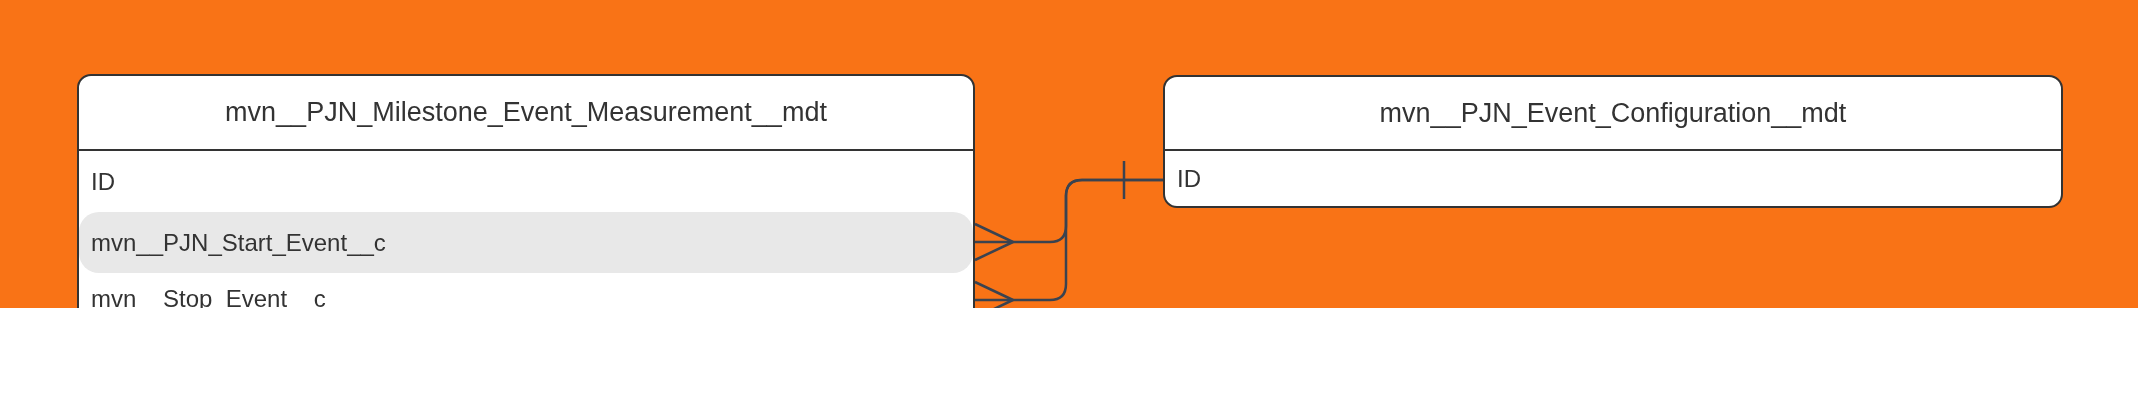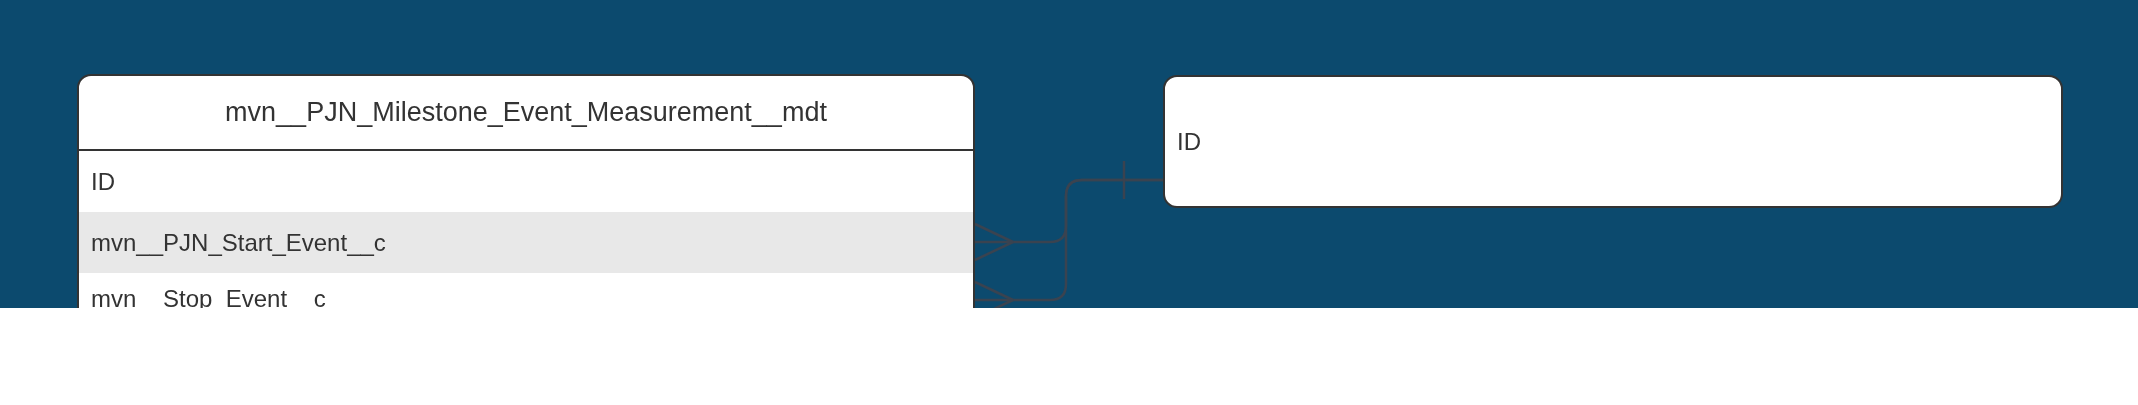--- a/index.html
+++ b/index.html
@@ -5,21 +5,21 @@
   html, body {
     margin: 0;
     padding: 0;
     background: #ffffff;
     font-family: "Liberation Sans", sans-serif;
   }
   .canvas {
     position: relative;
     width: 2138px;
     height: 308px;
-    background: #0c4a6e;
+    background: #f97316;
     overflow: hidden;
   }
   .connectors {
     position: absolute;
     left: 0;
     top: 0;
     width: 2138px;
     height: 405px;
   }
   .rel {
@@ -54,21 +54,21 @@
   .entity-row {
     display: flex;
     align-items: center;
     padding: 0 12px;
     font-size: 24px;
     white-space: nowrap;
   }
   .entity-left .entity-row { height: 61px; flex: 0 0 auto; }
   .entity-left .entity-row.last { height: auto; flex: 1 1 auto; }
   .entity-right .entity-row { flex: 1 1 auto; }
-  .entity-row.highlighted { background: #e8e8e8; }
+  .entity-row.highlighted { background: #e8e8e8; border-radius: 20px; }
   .entity-left  { left: 77px;   top: 74px; width: 898px; height: 253px; }
   .entity-right { left: 1163px; top: 75px; width: 900px; height: 133px; }
 </style>
 </head>
 <body>
 
 <div class="canvas">
 
   <svg class="connectors" viewBox="0 0 2138 405" xmlns="http://www.w3.org/2000/svg">
     <g>
@@ -89,18 +89,19 @@
     </div>
     <div class="entity-row highlighted">
       <span>mvn__PJN_Start_Event__c</span>
     </div>
     <div class="entity-row last">
       <span>mvn__Stop_Event__c</span>
     </div>
   </div>
 
   <div class="entity entity-right">
+    <div class="entity-header">mvn__PJN_Event_Configuration__mdt</div>
     <div class="entity-row">
       <span>ID</span>
     </div>
   </div>
 
 </div>
 
 </body></html>

